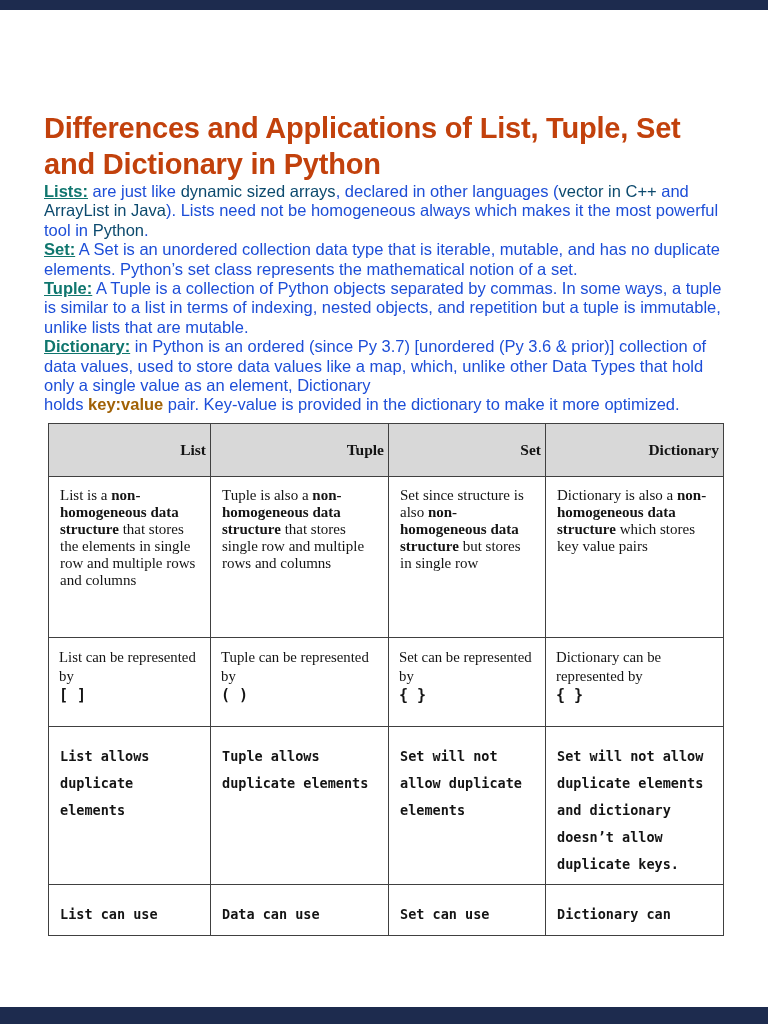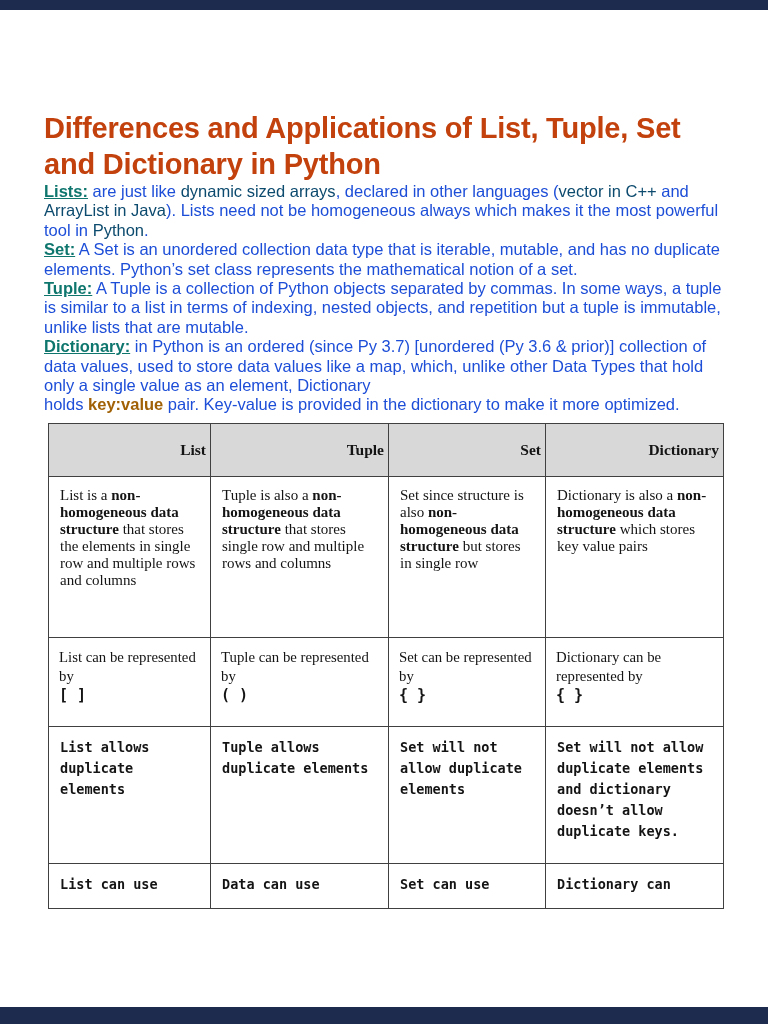--- a/index.html
+++ b/index.html
@@ -38,21 +38,21 @@
   table.cmp th{
     background:#d8d8d8;text-align:right;vertical-align:middle;
     font-size:15.5px;font-weight:bold;height:44px;padding:4px;
   }
   tr.row-desc td{height:144px;font-size:15px;line-height:17px;}
   tr.row-repr td{height:72px;font-size:14.8px;line-height:19.3px;padding-left:10px;}
   tr.row-dup td{height:120px;}
   tr.row-use td{height:28px;margin-left:7px;}
   tr.row-mono td{
     font-family:"DejaVu Sans Mono",monospace;font-weight:bold;
-    font-size:13.5px;line-height:21px;padding-top:10px;
+    font-size:13.5px;line-height:27px;padding-top:16px;
   }
   .cell-bold{font-weight:bold;}
   .cell-code{
     display:block;font-family:"DejaVu Sans Mono",monospace;
     font-weight:bold;font-size:15px;line-height:19px;
   }
 </style>
 </head>
 <body>
 

